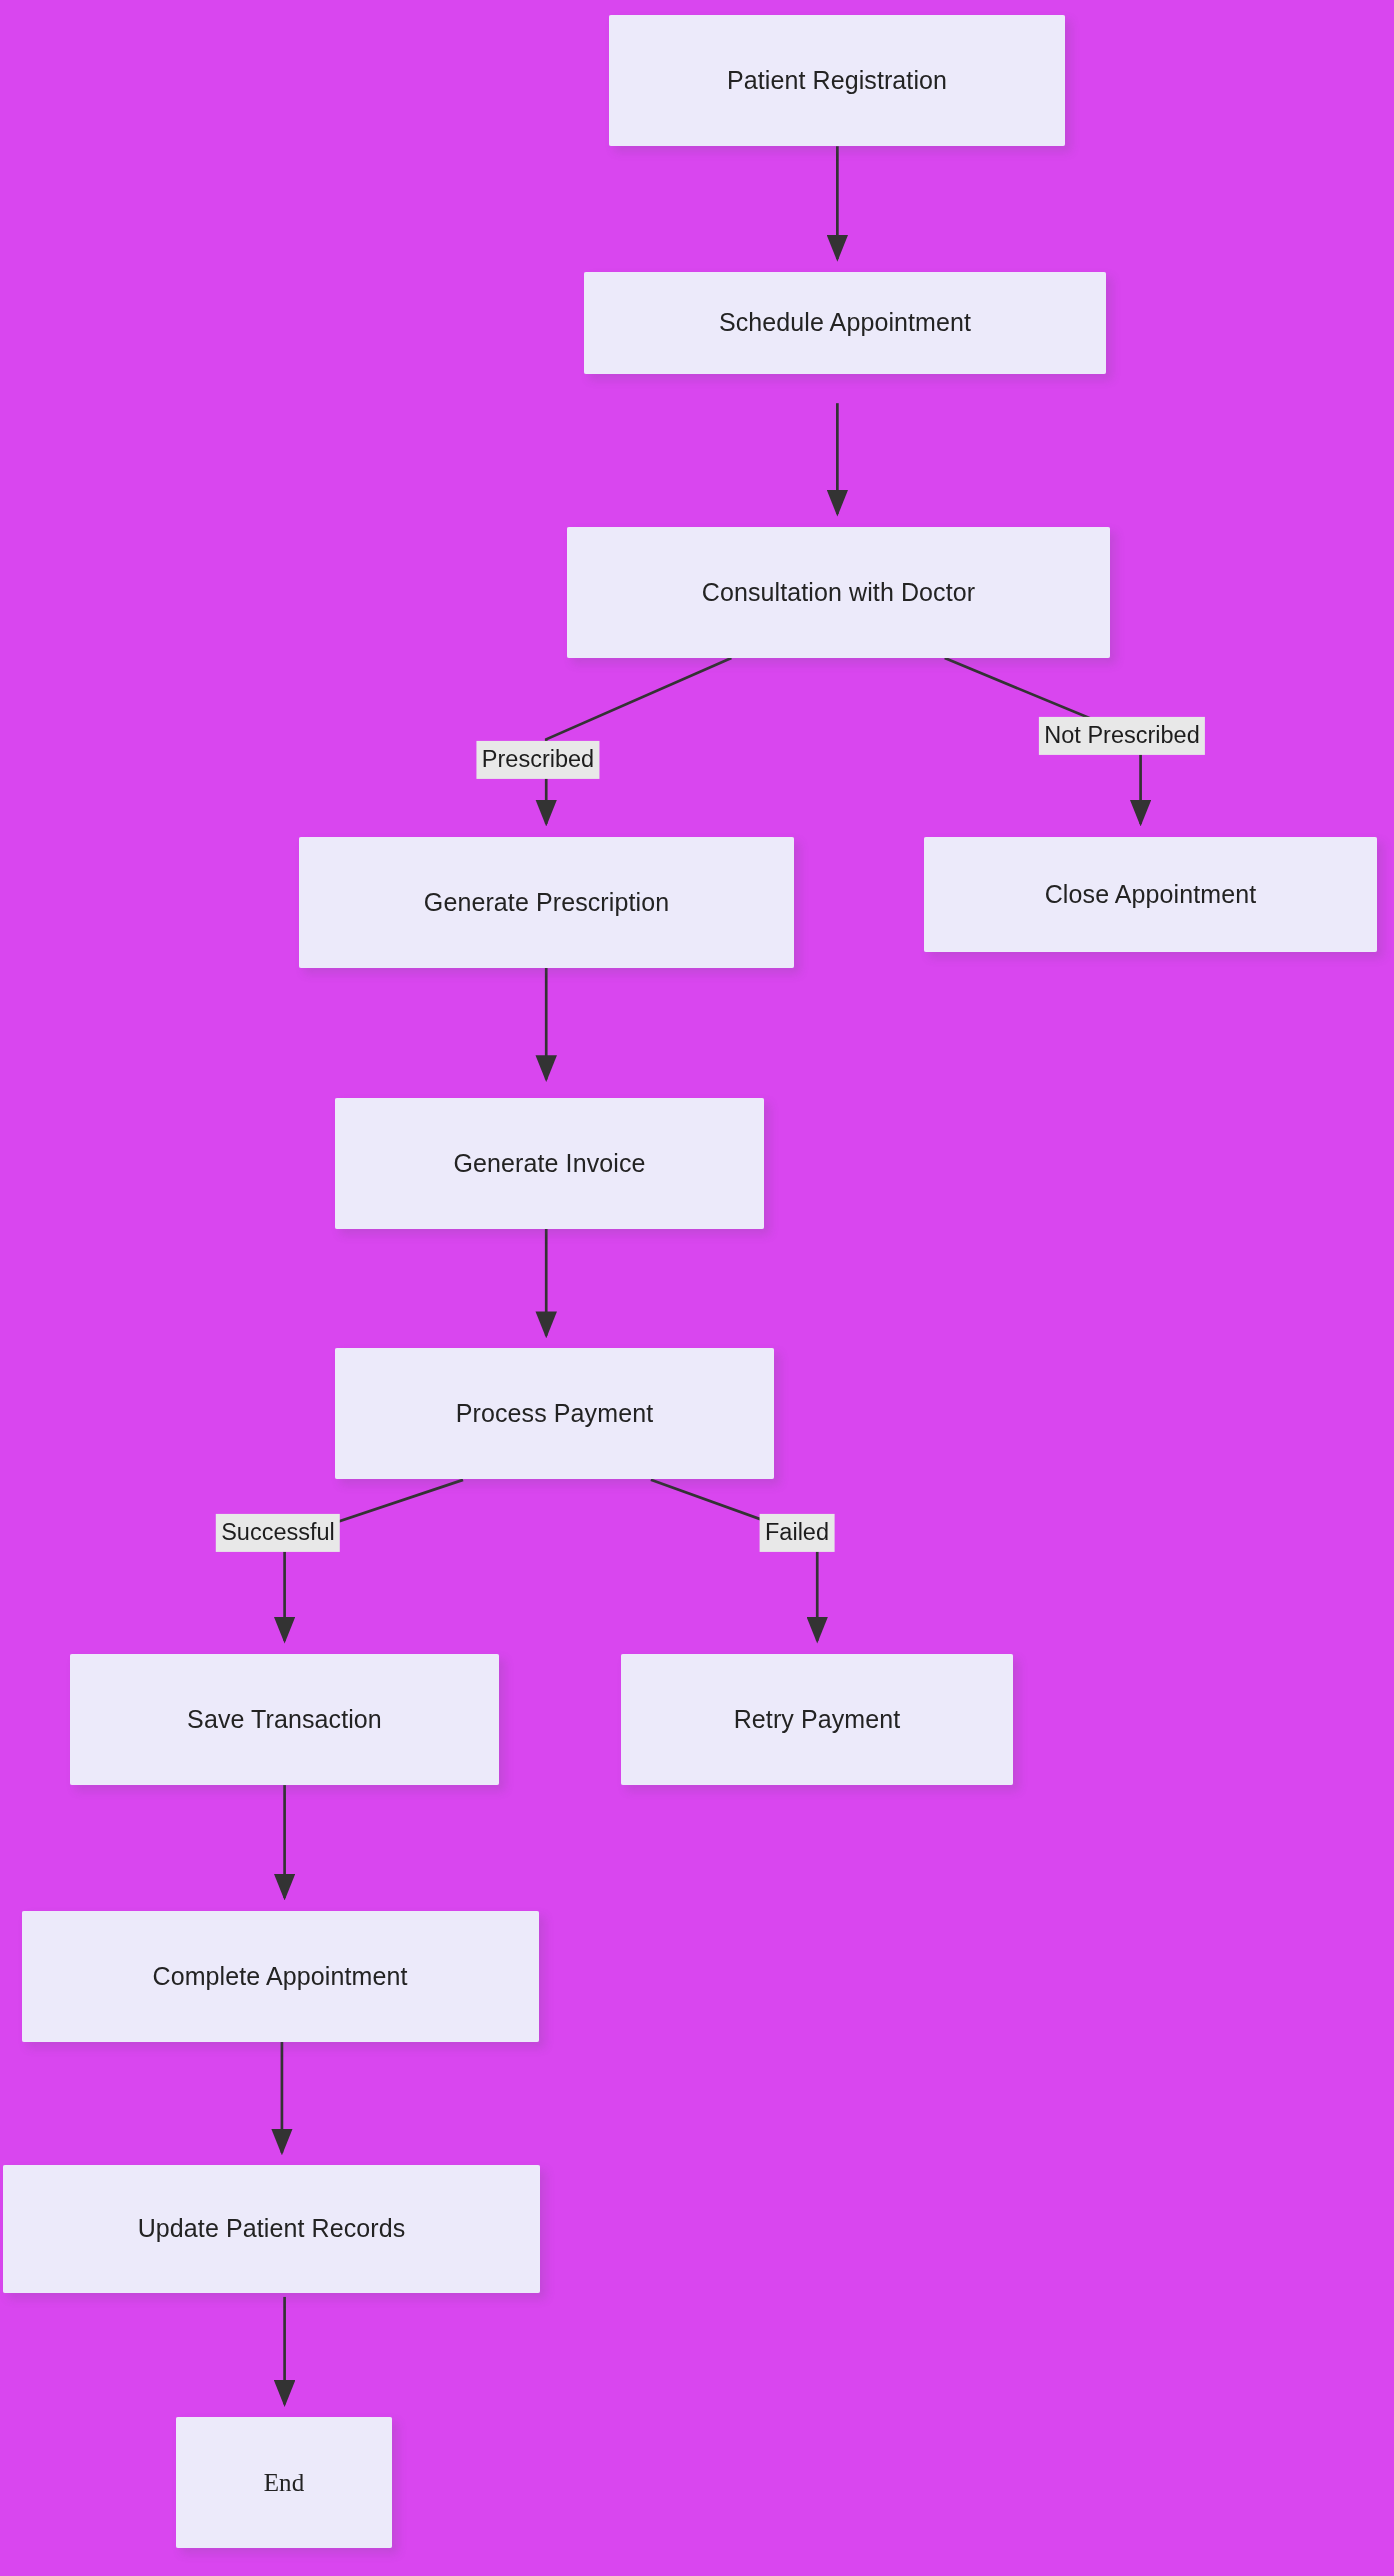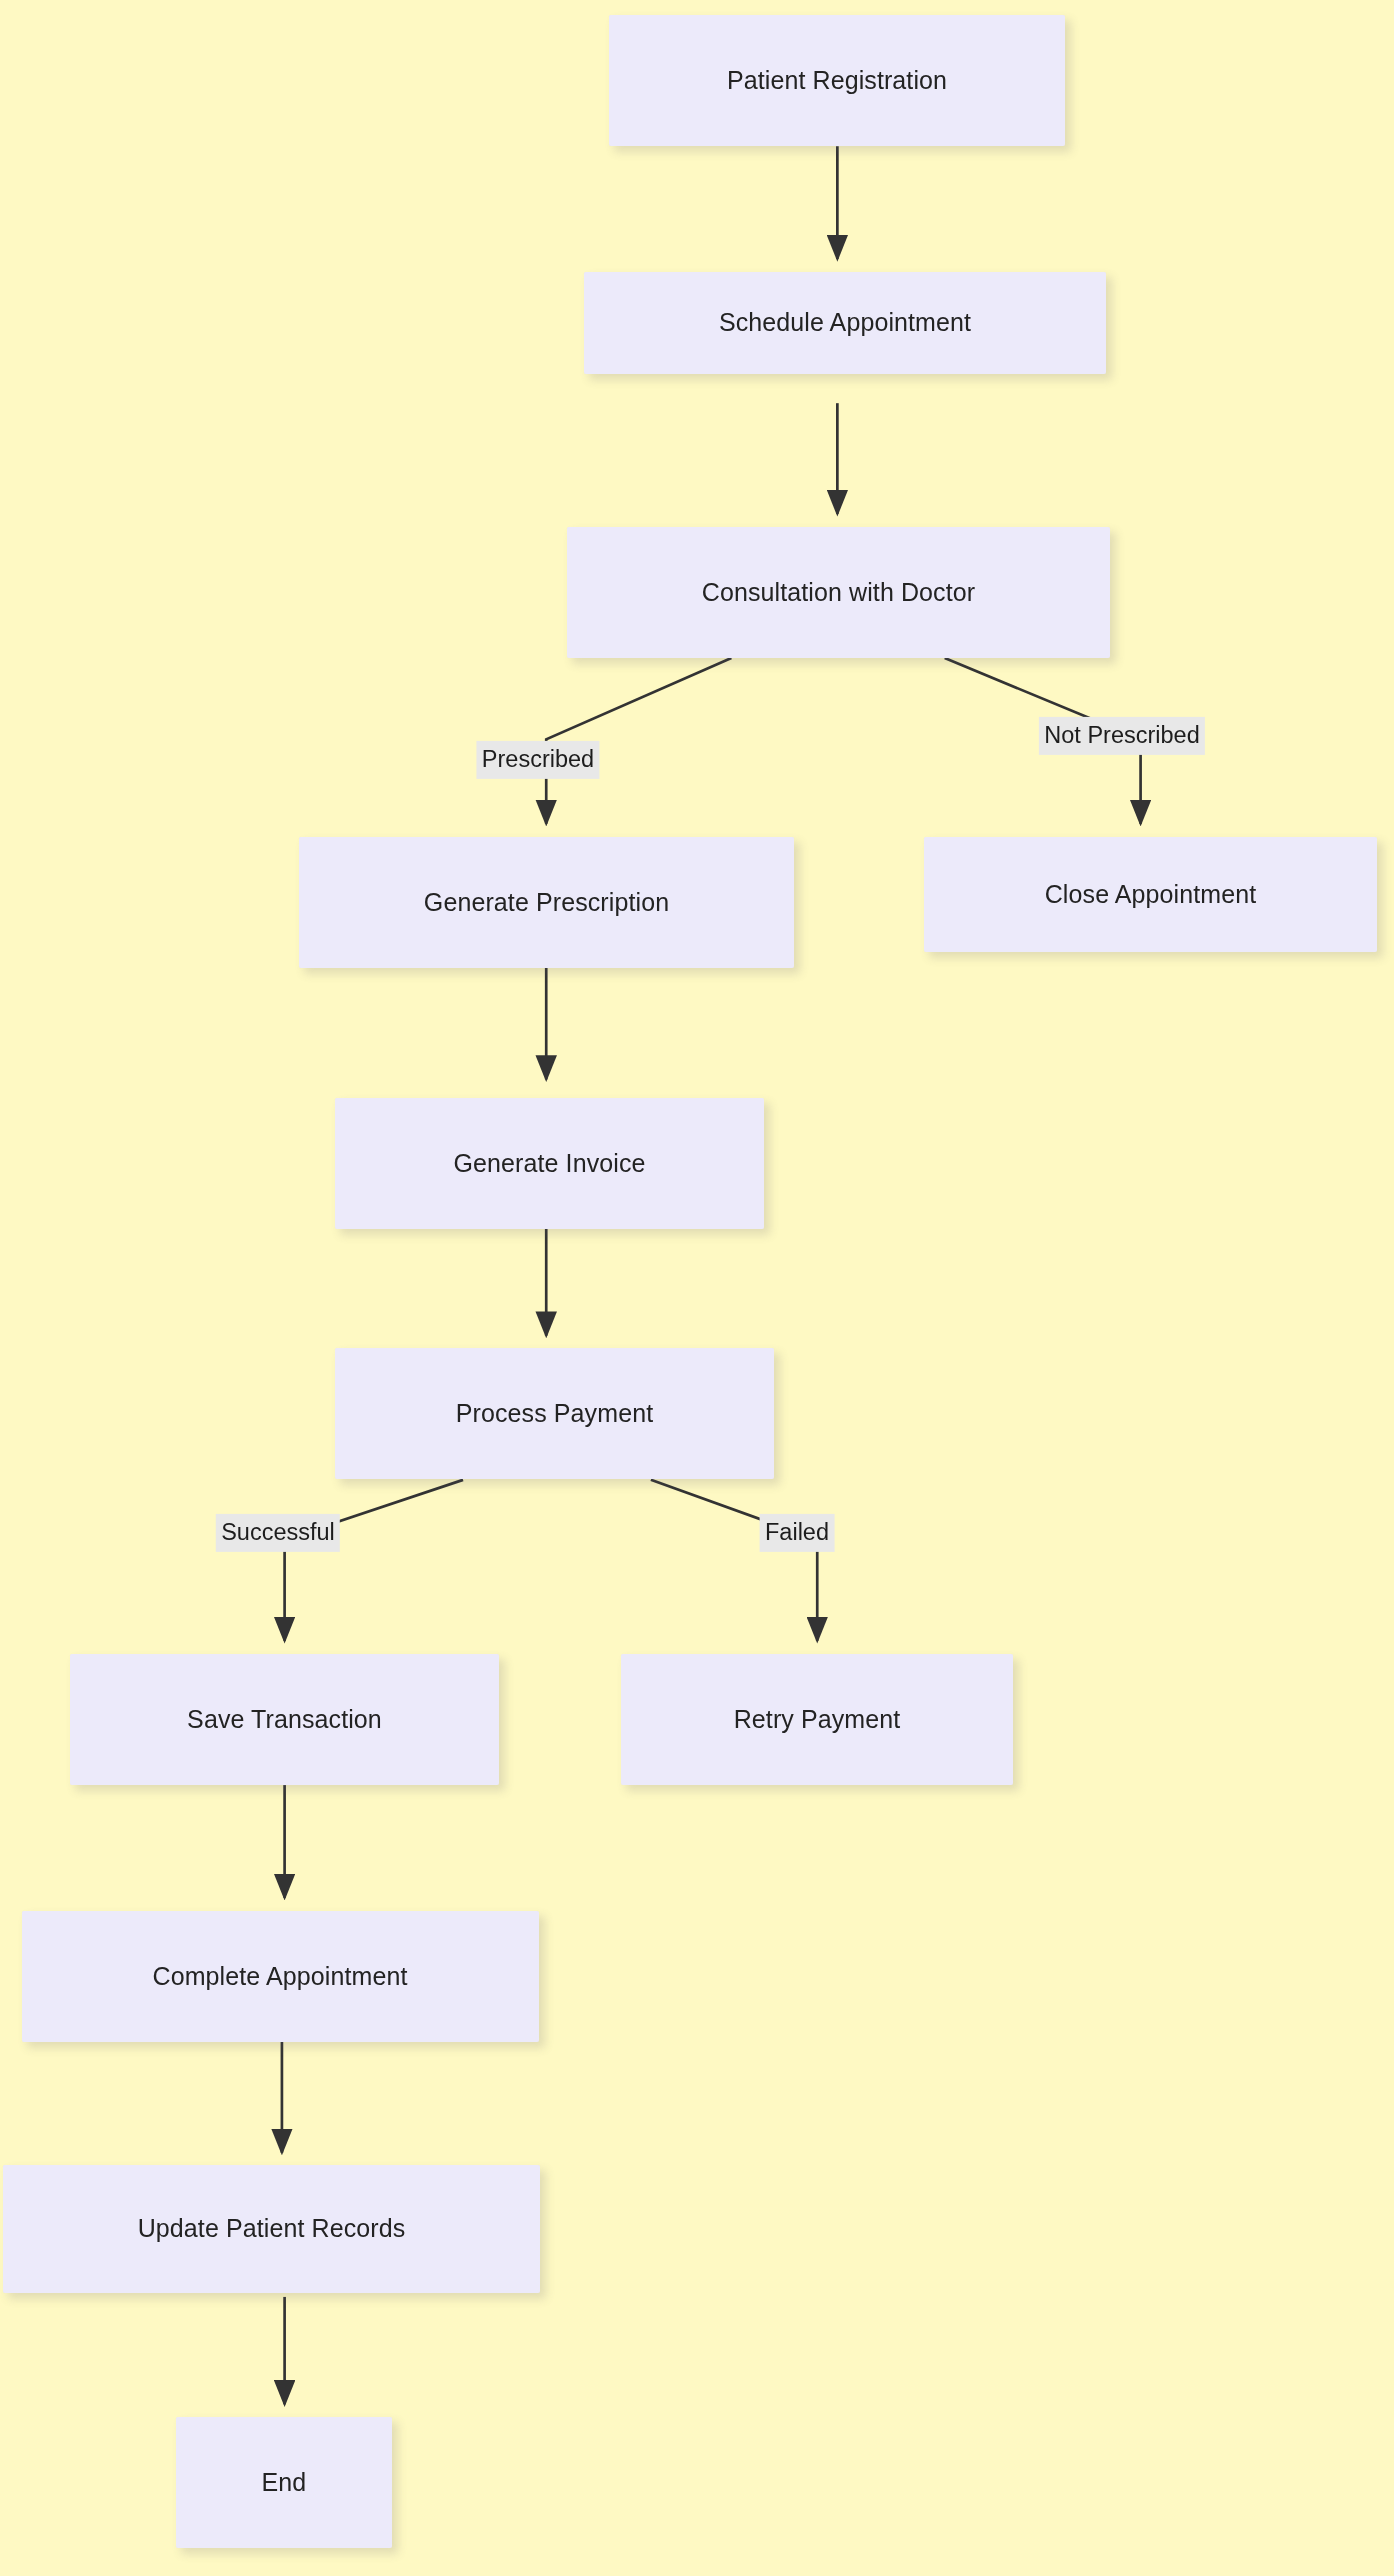--- a/index.html
+++ b/index.html
@@ -7,21 +7,21 @@
     padding: 0;
     background: #ffffff;
   }
   body {
     font-family: "Liberation Sans", sans-serif;
   }
   #canvas {
     position: relative;
     width: 1395px;
     height: 2576px;
-    background: #fef9c3;
+    background: #d946ef;
     overflow: hidden;
   }
   #edge-layer {
     position: absolute;
     top: 0;
     left: 0;
     width: 1395px;
     height: 2576px;
     pointer-events: none;
   }
@@ -130,21 +130,21 @@
   </div>
 
   <div class="node" style="left:21.5px; top:1911px; width:517px; height:131px;">
     <span class="node-label">Complete Appointment</span>
   </div>
 
   <div class="node" style="left:3px; top:2165px; width:537px; height:128px;">
     <span class="node-label">Update Patient Records</span>
   </div>
 
-  <div class="node" style="left:176px; top:2417px; width:216px; height:131px;">
+  <div class="node" style="left:176px; top:2417px; width:216px; height:131px;font-family:Liberation Serif, serif;">
     <span class="node-label">End</span>
   </div>
 
   <div class="edge-label" style="left:538px; top:736px;margin-top:24px;">Prescribed</div>
 
   <div class="edge-label" style="left:1122px; top:736px;">Not Prescribed</div>
 
   <div class="edge-label" style="left:278px; top:1533px;">Successful</div>
 
   <div class="edge-label" style="left:797px; top:1533px;">Failed</div>

